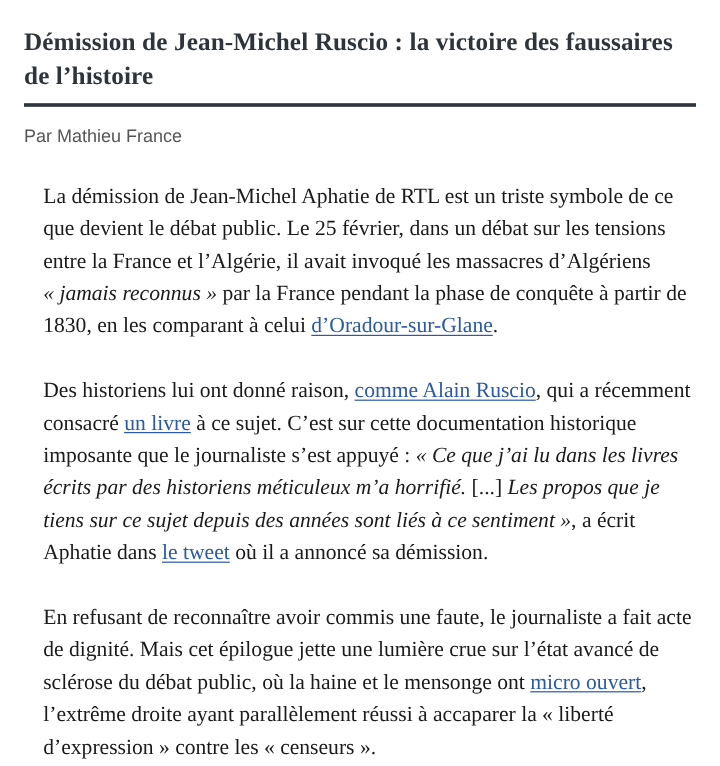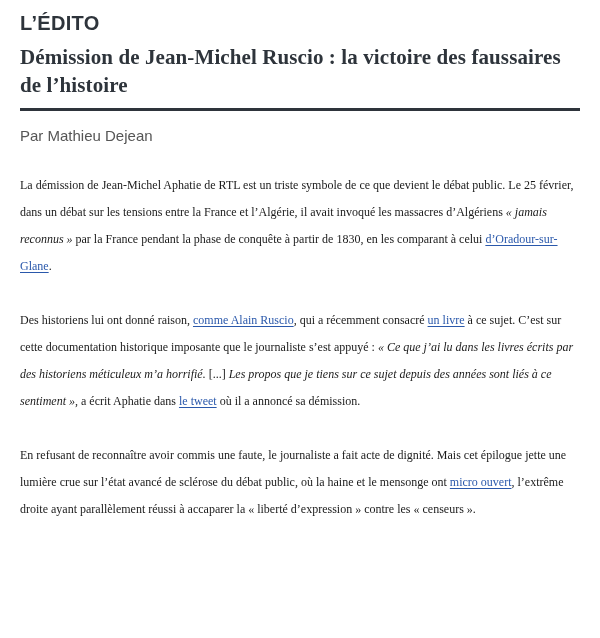--- a/index.html
+++ b/index.html
@@ -43,45 +43,44 @@
     margin-top: 9px;
   }
   .byline {
     margin-top: 16px;
     font-family: "Liberation Sans", sans-serif;
     font-size: 15px;
     line-height: 17px;
     color: var(--byline);
   }
   .body p {
-    margin: 27px 0 0 0;
+    margin: 27px 0 0 16px;
     font-family: "Liberation Serif", serif;
-    font-size: 12px;
+    font-size: 18px;
     line-height: 27px;
     color: var(--text);
   }
   .body p:first-child { margin-top: 28px; }
   .body a {
     color: var(--link);
     text-decoration: underline;
     text-underline-offset: 2px;
     cursor: pointer;
   }
   .body em { font-style: italic; }
 </style>
 </head>
 <body>
 
 <div class="page">
-  <div class="kicker">L’ÉDITO</div>
 
   <h1 class="title">Démission de Jean-Michel Ruscio : la victoire des faussaires de l’histoire</h1>
 
   <div class="rule"></div>
 
-  <div class="byline">Par Mathieu Dejean</div>
+  <div class="byline">Par Mathieu France</div>
 
   <div class="body">
       <p><span>La démission de Jean-Michel Aphatie de RTL est un triste symbole de ce que devient le débat public. Le 25 février, dans un débat sur les tensions entre la France et l’Algérie, il avait invoqué les massacres d’Algériens </span><em>«&nbsp;jamais reconnus&nbsp;»</em><span> par la France pendant la phase de conquête à partir de 1830, en les comparant à celui </span><a href="#">d’Oradour-sur-Glane</a><span>.</span></p>
       <p><span>Des historiens lui ont donné raison, </span><a href="#">comme Alain Ruscio</a><span>, qui a récemment consacré </span><a href="#">un livre</a><span> à ce sujet. C’est sur cette documentation historique imposante que le journaliste s’est appuyé&nbsp;: </span><em>«&nbsp;Ce que j’ai lu dans les livres écrits par des historiens méticuleux m’a horrifié. </em><span>[...]</span><em> Les propos que je tiens sur ce sujet depuis des années sont liés à ce sentiment&nbsp;»</em><span>, a écrit Aphatie dans </span><a href="#">le tweet</a><span> où il a annoncé sa démission.</span></p>
       <p><span>En refusant de reconnaître avoir commis une faute, le journaliste a fait acte de dignité. Mais cet épilogue jette une lumière crue sur l’état avancé de sclérose du débat public, où la haine et le mensonge ont </span><a href="#">micro ouvert</a><span>, l’extrême droite ayant parallèlement réussi à accaparer la «&nbsp;liberté d’expression&nbsp;» contre les «&nbsp;censeurs&nbsp;».</span></p>
     </div>
 </div>
 
 </body></html>

